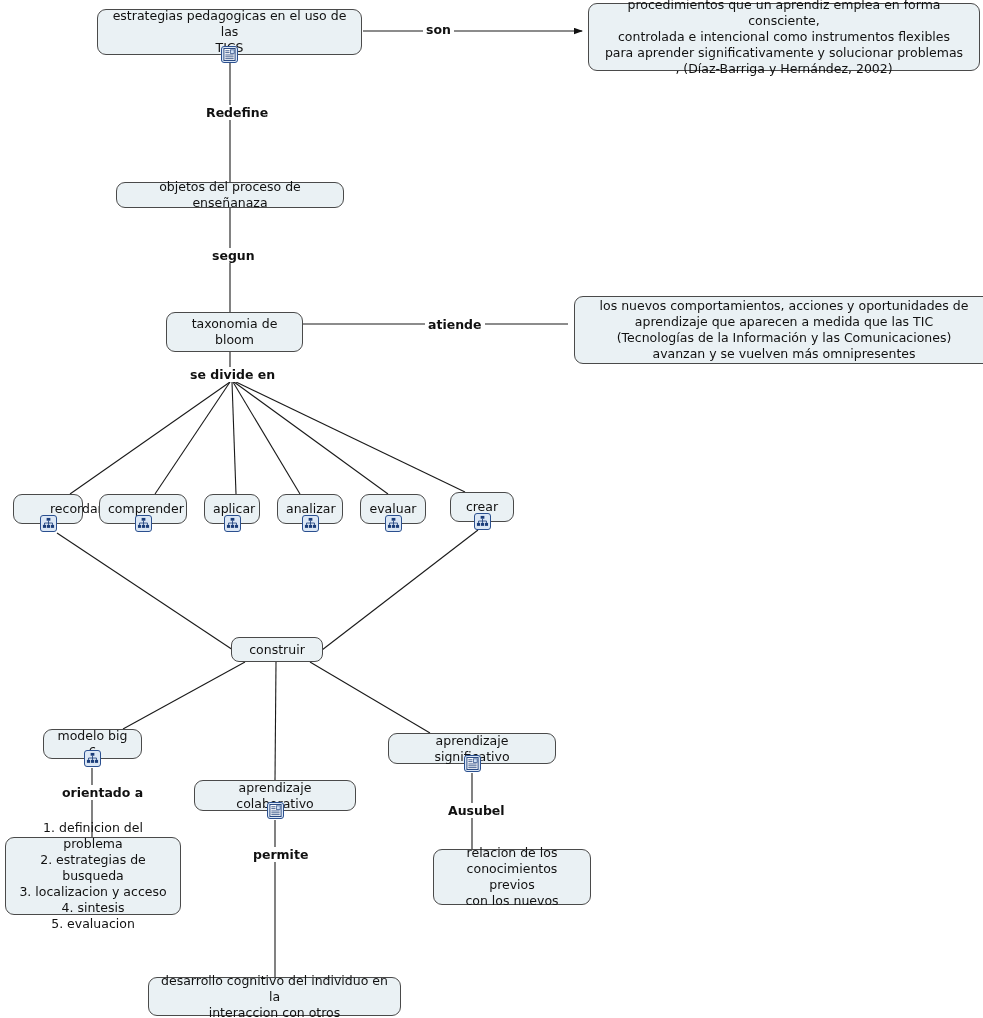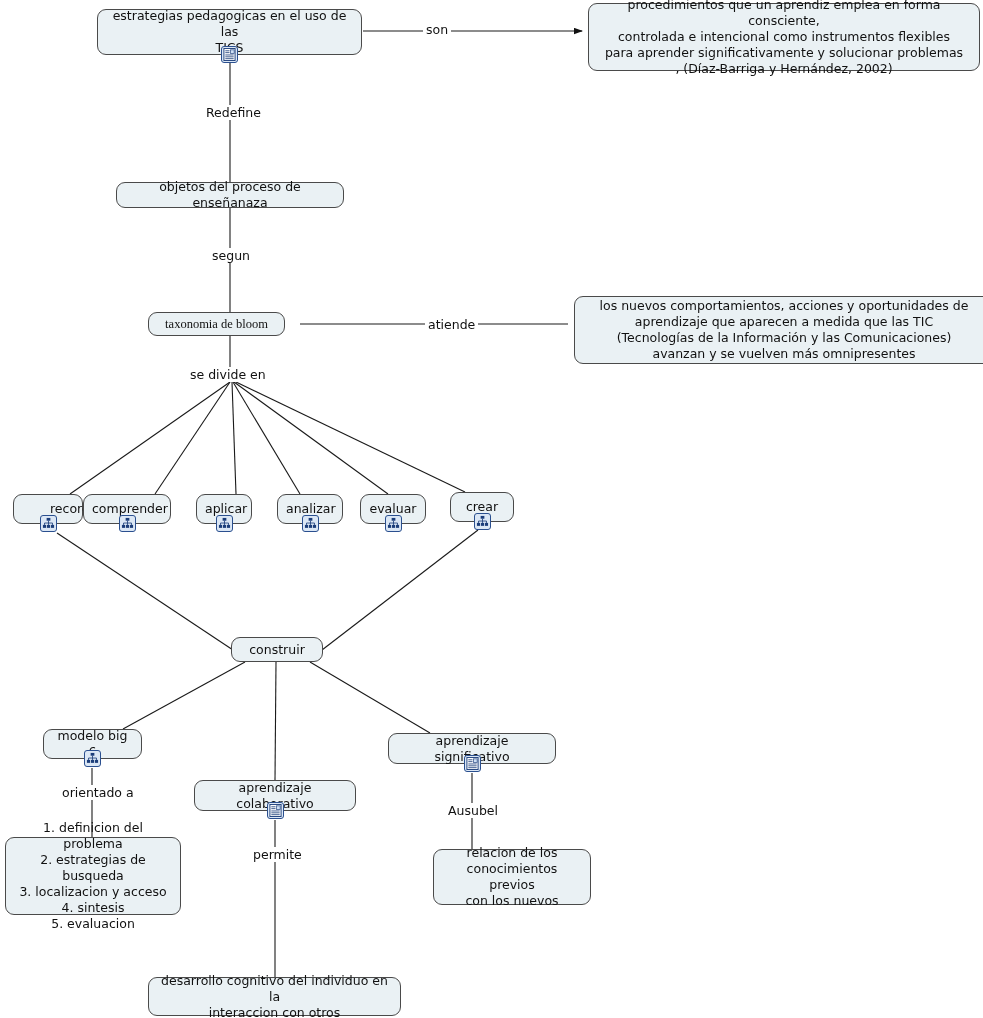--- a/index.html
+++ b/index.html
@@ -50,20 +50,21 @@
     white-space: pre-line;
   }
   .edge-label {
     position: absolute;
     font-size: 12.5px;
     line-height: 15px;
     color: #111111;
     background: #ffffff;
     padding: 0 3px;
     white-space: nowrap;
+    font-weight: bold;
   }
   
   .node-icon {
     position: absolute;
     width: 17px;
     height: 17px;
     border: 1px solid #2a4f8f;
     border-radius: 3px;
     background: #dbe7f5;
     box-sizing: border-box;
@@ -144,21 +145,21 @@
       </div>
       <div class="node" style="left: 588px; top: 3px; width: 392px; height: 68px;">
         <span class="label">procedimientos que un aprendiz emplea en forma consciente,
 controlada e intencional como instrumentos flexibles
 para aprender significativamente y solucionar problemas
 , (Díaz-Barriga y Hernández, 2002)</span>
       </div>
       <div class="node" style="left: 116px; top: 182px; width: 228px; height: 26px;">
         <span class="label">objetos del proceso de enseñanaza</span>
       </div>
-      <div class="node" style="left: 148px; top: 312px; width: 137px; height: 24px; font-family: Liberation Serif, serif;">
+      <div class="node" style="left: 166px; top: 312px; width: 137px; height: 40px;">
         <span class="label">taxonomia de bloom</span>
       </div>
       <div class="node" style="left: 574px; top: 296px; width: 420px; height: 68px;">
         <span class="label">los nuevos comportamientos, acciones y oportunidades de
 aprendizaje que aparecen a medida que las TIC
 (Tecnologías de la  Información y las Comunicaciones)
 avanzan y se vuelven más omnipresentes</span>
       </div>
       <div class="node" style="left: 13px; top: 494px; width: 70px; height: 30px; padding-left: 36px;">
         <span class="label">recordar</span>
@@ -171,39 +172,39 @@
               <line x1="7" y1="6.5" x2="7" y2="8.5"></line>
               <line x1="11.3" y1="6.5" x2="11.3" y2="8.5"></line>
             </g>
             <rect x="5" y="1" width="4" height="3" fill="#1b3d7a"></rect>
             <rect x="1" y="8.5" width="3.4" height="3.2" fill="#1b3d7a"></rect>
             <rect x="5.3" y="8.5" width="3.4" height="3.2" fill="#1b3d7a"></rect>
             <rect x="9.6" y="8.5" width="3.4" height="3.2" fill="#1b3d7a"></rect>
           </svg>
         </span>
       </div>
-      <div class="node" style="left: 83px; top: 494px; width: 88px; height: 30px;">
+      <div class="node" style="left: 99px; top: 494px; width: 88px; height: 30px;">
         <span class="label">comprender</span>
         <span class="node-icon" style="position: absolute; left: calc(50% - 8.5px); bottom: -9px;">
           <svg viewBox="0 0 14 14">
             <g stroke="#1b3d7a" stroke-width="0.9" fill="none">
               <line x1="7" y1="4" x2="7" y2="6.5"></line>
               <line x1="2.7" y1="6.5" x2="11.3" y2="6.5"></line>
               <line x1="2.7" y1="6.5" x2="2.7" y2="8.5"></line>
               <line x1="7" y1="6.5" x2="7" y2="8.5"></line>
               <line x1="11.3" y1="6.5" x2="11.3" y2="8.5"></line>
             </g>
             <rect x="5" y="1" width="4" height="3" fill="#1b3d7a"></rect>
             <rect x="1" y="8.5" width="3.4" height="3.2" fill="#1b3d7a"></rect>
             <rect x="5.3" y="8.5" width="3.4" height="3.2" fill="#1b3d7a"></rect>
             <rect x="9.6" y="8.5" width="3.4" height="3.2" fill="#1b3d7a"></rect>
           </svg>
         </span>
       </div>
-      <div class="node" style="left: 196px; top: 494px; width: 56px; height: 30px; justify-content: center;">
+      <div class="node" style="left: 204px; top: 494px; width: 56px; height: 30px; justify-content: center;">
         <span class="label">aplicar</span>
         <span class="node-icon" style="position: absolute; left: calc(50% - 8.5px); bottom: -9px;">
           <svg viewBox="0 0 14 14">
             <g stroke="#1b3d7a" stroke-width="0.9" fill="none">
               <line x1="7" y1="4" x2="7" y2="6.5"></line>
               <line x1="2.7" y1="6.5" x2="11.3" y2="6.5"></line>
               <line x1="2.7" y1="6.5" x2="2.7" y2="8.5"></line>
               <line x1="7" y1="6.5" x2="7" y2="8.5"></line>
               <line x1="11.3" y1="6.5" x2="11.3" y2="8.5"></line>
             </g>
@@ -261,21 +262,21 @@
               <line x1="7" y1="6.5" x2="7" y2="8.5"></line>
               <line x1="11.3" y1="6.5" x2="11.3" y2="8.5"></line>
             </g>
             <rect x="5" y="1" width="4" height="3" fill="#1b3d7a"></rect>
             <rect x="1" y="8.5" width="3.4" height="3.2" fill="#1b3d7a"></rect>
             <rect x="5.3" y="8.5" width="3.4" height="3.2" fill="#1b3d7a"></rect>
             <rect x="9.6" y="8.5" width="3.4" height="3.2" fill="#1b3d7a"></rect>
           </svg>
         </span>
       </div>
-      <div class="node" style="left: 231px; top: 637px; width: 92px; height: 25px;">
+      <div class="node" style="left: 231px; top: 637px; width: 92px; height: 25px; border-radius: 8px;">
         <span class="label">construir</span>
       </div>
       <div class="node" style="left: 43px; top: 729px; width: 99px; height: 30px;">
         <span class="label">modelo big 6</span>
         <span class="node-icon" style="position: absolute; left: calc(50% - 8.5px); bottom: -9px;">
           <svg viewBox="0 0 14 14">
             <g stroke="#1b3d7a" stroke-width="0.9" fill="none">
               <line x1="7" y1="4" x2="7" y2="6.5"></line>
               <line x1="2.7" y1="6.5" x2="11.3" y2="6.5"></line>
               <line x1="2.7" y1="6.5" x2="2.7" y2="8.5"></line>

